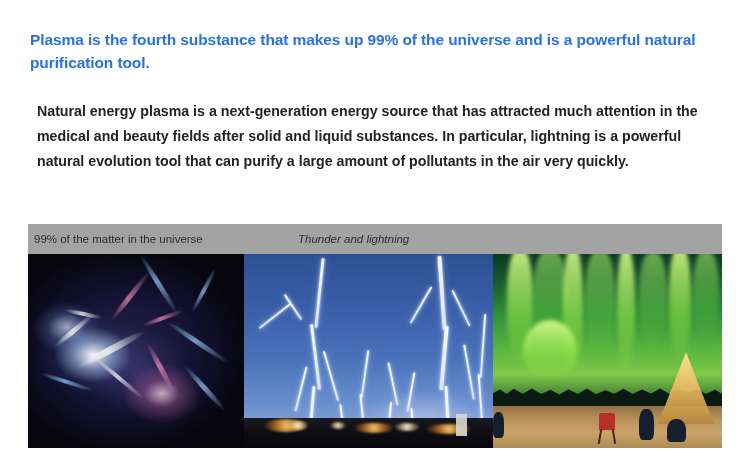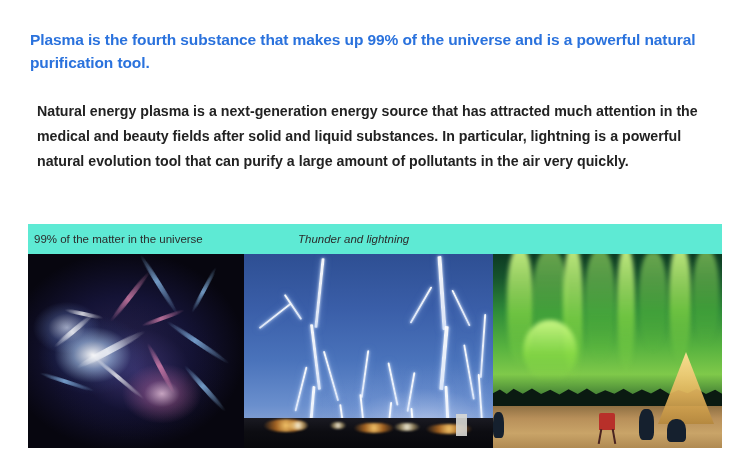--- a/index.html
+++ b/index.html
@@ -53,21 +53,21 @@
     position: absolute;
     left: 28px;
     top: 224px;
     width: 694px;
     height: 224px;
   }
   .caption-bar {
     display: flex;
     width: 100%;
     height: 30px;
-    background: #5eead4;
+    background: #a3a3a3;
     box-sizing: border-box;
   }
   .caption {
     font-size: 11.5px;
     color: #2b2b2b;
     line-height: 30px;
     white-space: nowrap;
     overflow: hidden;
     box-sizing: border-box;
   }

